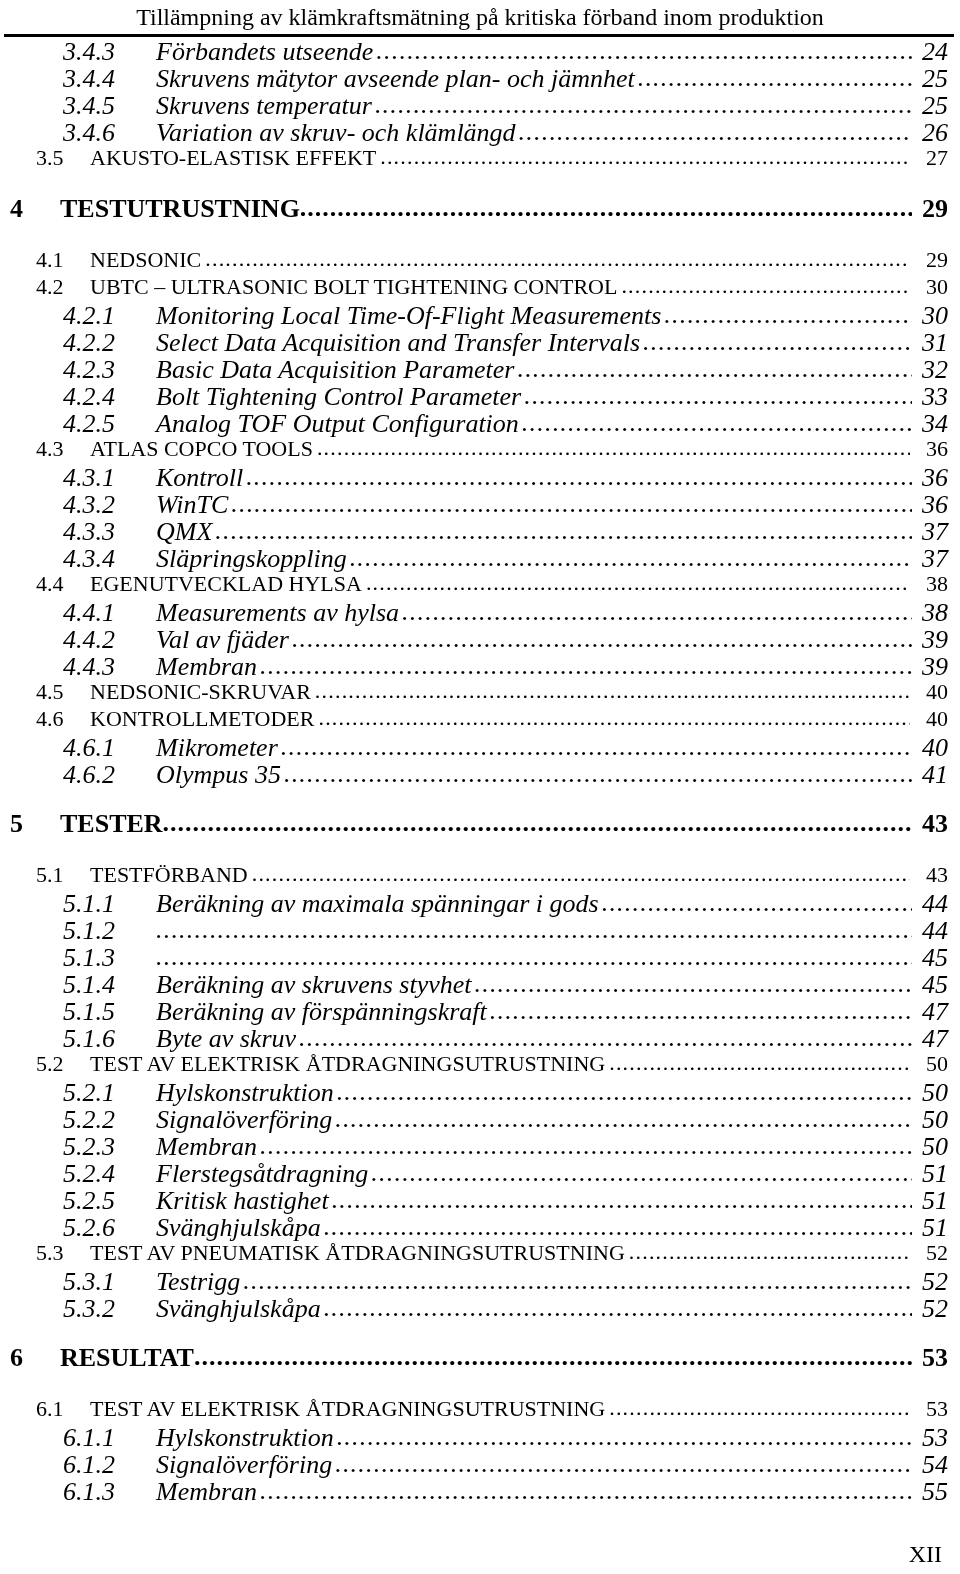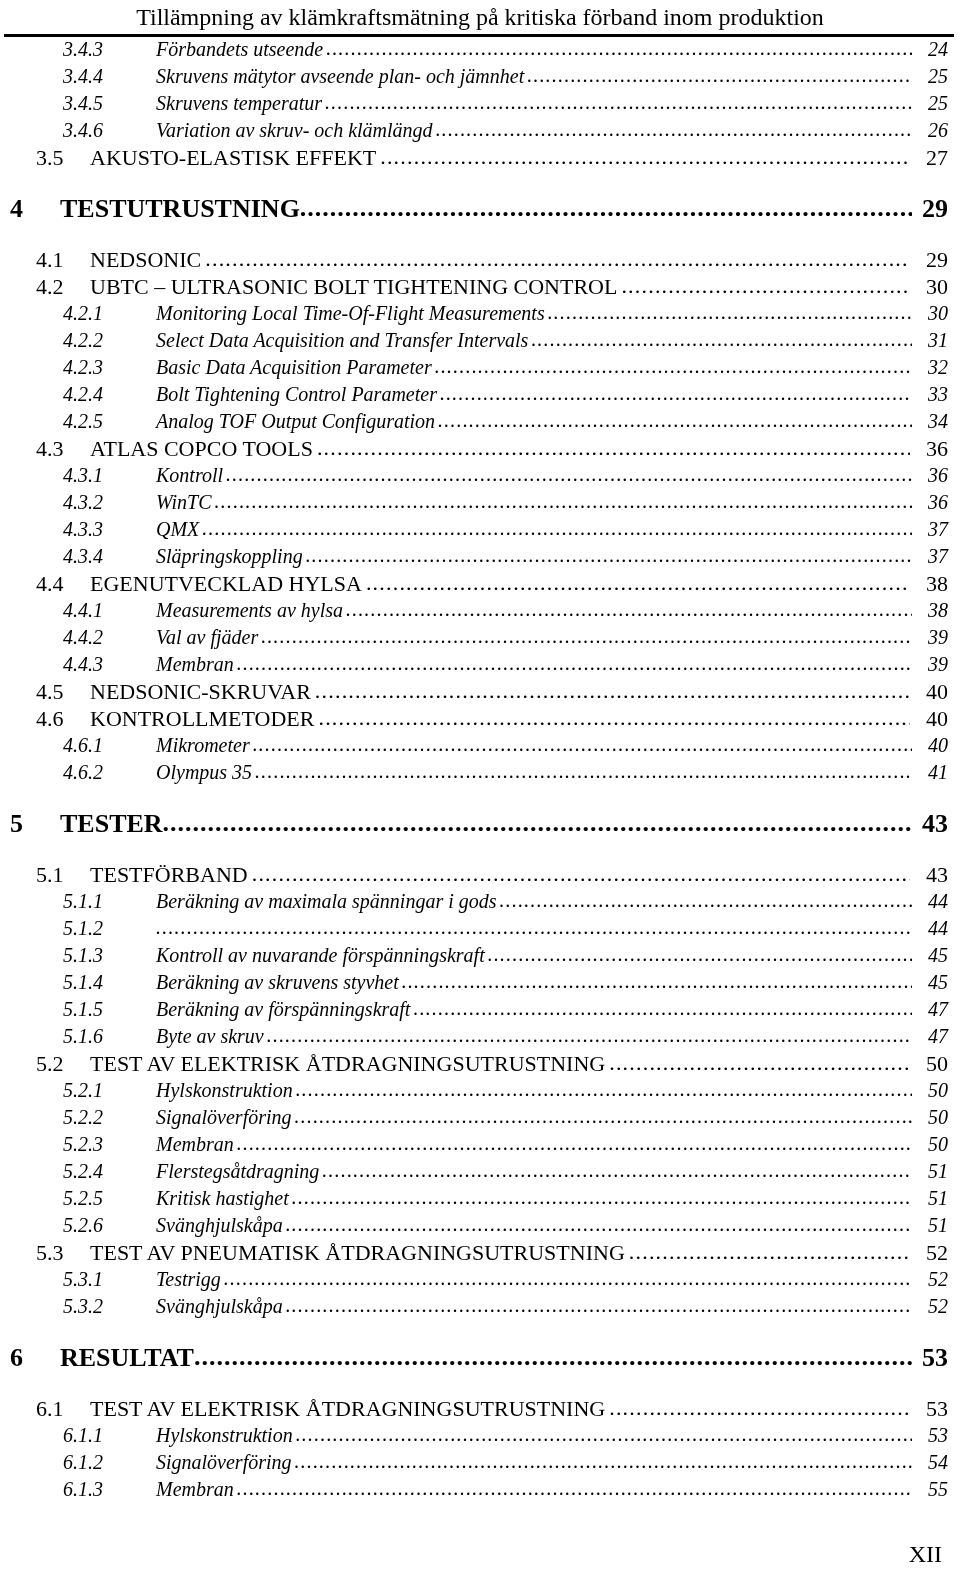--- a/index.html
+++ b/index.html
@@ -101,24 +101,25 @@
     font-size: 22px;
     line-height: 26px;
     height: 27px;
   }
   .lvl2 .num { width: 82px; padding-left: 28px; box-sizing: border-box; }
   .lvl2 .title { padding-right: 4px; }
   .lvl2 .pg { min-width: 34px; padding-left: 4px; }
 
   
   .lvl3 {
-    font-size: 20px;
+    font-size: 26px;
     font-style: italic;
     line-height: 25px;
     height: 27px;
+    align-items: flex-end;
   }
   .lvl3 .num { width: 148px; padding-left: 55px; box-sizing: border-box; }
   .lvl3 .title { padding-right: 3px; }
   .lvl3 .pg { min-width: 32px; padding-left: 4px; font-style: italic; }
 
   
   .footer {
     position: absolute;
     right: 18px;
     bottom: 6px;
@@ -312,21 +313,20 @@
         <span class="leader"><span>................................................................................................................................................................................................................................................................................................................................</span></span>
         <span class="pg">44</span>
       </div>
       <div class="toc-row lvl3">
         <span class="num">5.1.2</span>
         <span class="leader"><span>................................................................................................................................................................................................................................................................................................................................</span></span>
         <span class="pg">44</span>
       </div>
       <div class="toc-row lvl3">
         <span class="num">5.1.3</span>
-        <span class="title">Kontroll av nuvarande förspänningskraft</span>
         <span class="leader"><span>................................................................................................................................................................................................................................................................................................................................</span></span>
         <span class="pg">45</span>
       </div>
       <div class="toc-row lvl3">
         <span class="num">5.1.4</span>
         <span class="title">Beräkning av skruvens styvhet</span>
         <span class="leader"><span>................................................................................................................................................................................................................................................................................................................................</span></span>
         <span class="pg">45</span>
       </div>
       <div class="toc-row lvl3">

